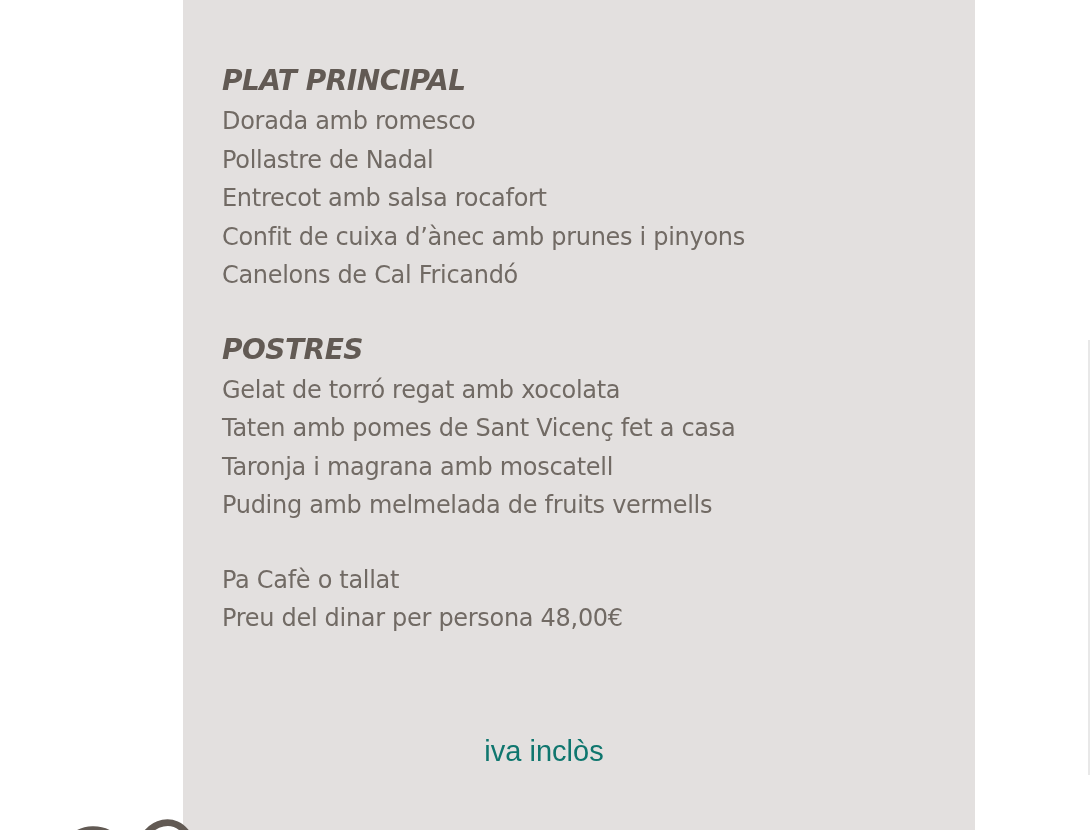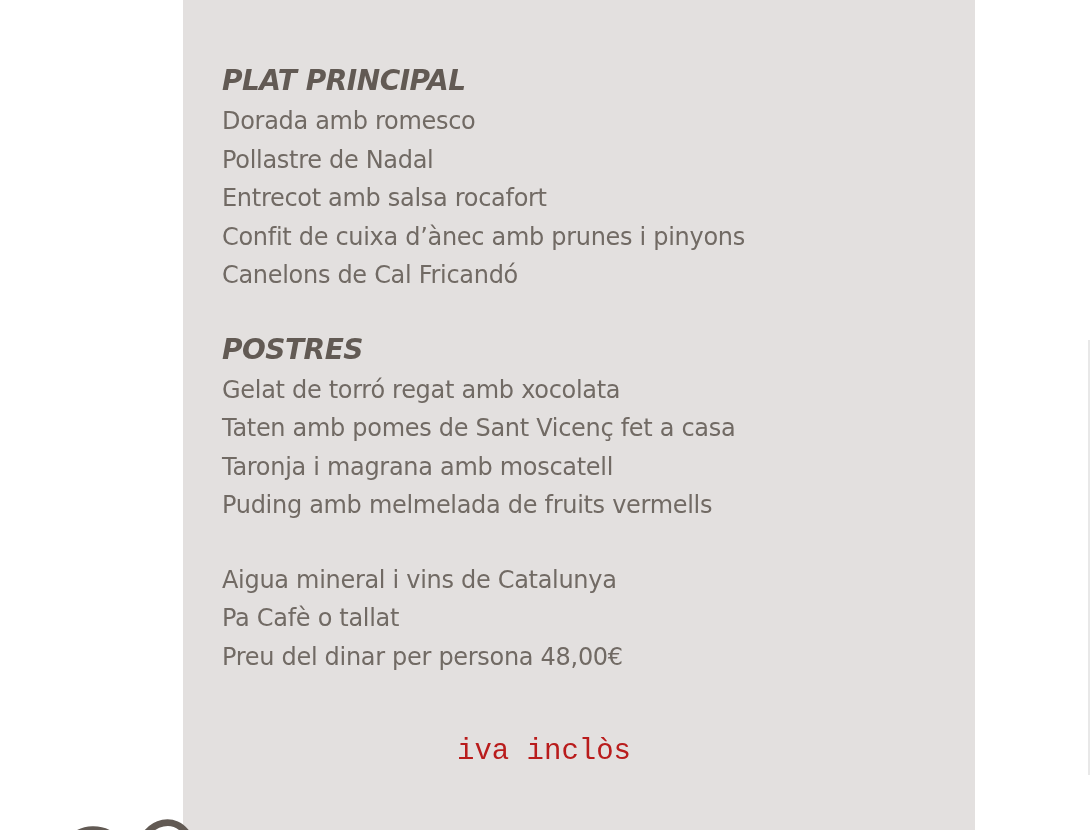--- a/index.html
+++ b/index.html
@@ -2,21 +2,21 @@
 <html><head>
 <meta charset="utf-8">
 <style>
   html, body { margin:0; padding:0; }
   body { width:1090px; height:830px; background:#ffffff; position:relative; overflow:hidden; font-family:"DejaVu Sans","Liberation Sans",sans-serif; }
   .panel { position:absolute; left:183px; top:0; width:792px; height:830px; background:#e3e0df; }
   .menu { position:absolute; left:222px; top:14px; color:#716a64;margin-top:48px; }
   .heading { font-size:28px; font-weight:bold; font-style:italic; color:#625a54; line-height:38px; letter-spacing:-0.5px; height:40px; }
   .item { font-size:24px; line-height:38.5px; white-space:nowrap; letter-spacing:-0.3px; }
   .gap { height:36px; }
-  .footer-note { position:absolute; left:183px; width:722px; top:735px; text-align:center; font-family:Liberation Mono, monospace; font-size:29px; color:#b91c1c; }
+  .footer-note { position:absolute; left:183px; width:722px; top:735px; text-align:center; font-family:Liberation Sans, sans-serif; font-size:29px; color:#0f766e; }
   .deco { position:absolute; left:60px; top:815px; width:130px; height:30px; }
   .edge-line { position:absolute; left:1088px; top:340px; width:2px; height:435px; background:#e8e8e8; }
 </style>
 </head>
 <body>
 
 <div class="panel"></div>
 
 <div class="menu">
   <div class="heading">PLAT PRINCIPAL</div>
@@ -25,21 +25,20 @@
   <div class="item">Entrecot amb salsa rocafort</div>
   <div class="item">Confit de cuixa d’ànec amb prunes i pinyons</div>
   <div class="item">Canelons de Cal Fricandó</div>
   <div class="gap"></div>
   <div class="heading">POSTRES</div>
   <div class="item">Gelat de torró regat amb xocolata</div>
   <div class="item">Taten amb pomes de Sant Vicenç fet a casa</div>
   <div class="item">Taronja i magrana amb moscatell</div>
   <div class="item">Puding amb melmelada de fruits vermells</div>
   <div class="gap"></div>
-  <div class="item">Aigua mineral i vins de Catalunya</div>
   <div class="item">Pa Cafè o tallat</div>
   <div class="item">Preu del dinar per persona 48,00€</div>
 </div>
 
 <div class="footer-note">iva inclòs</div>
 
 <svg class="deco" viewBox="0 0 130 30">
   <path d="M5 30 C 20 10, 45 10, 60 28 M 80 30 C 90 5, 115 0, 128 20" stroke="#625a54" stroke-width="7" fill="none"></path>
 </svg>
 

